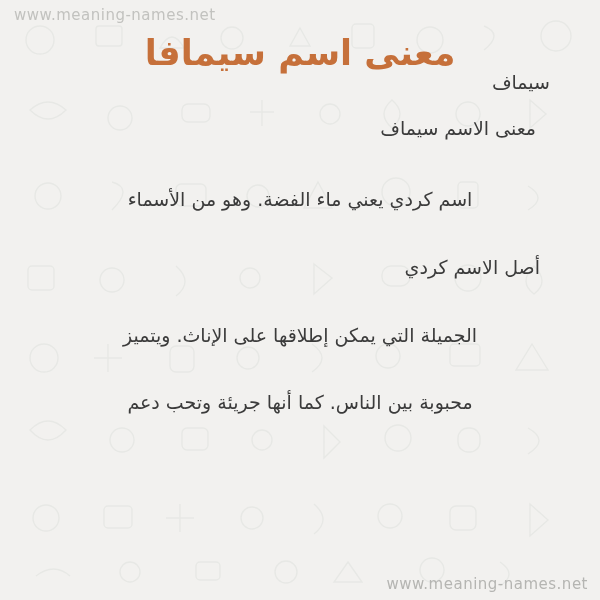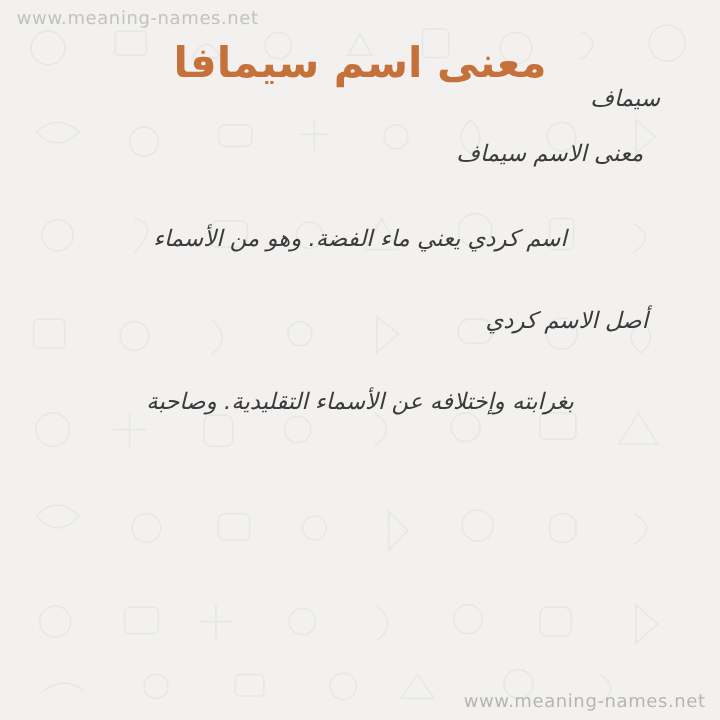--- a/index.html
+++ b/index.html
@@ -67,21 +67,20 @@
 
   .content {
     position: absolute;
     top: 62px;
     right: 0;
     left: 0;
     bottom: 24px;
     padding: 0 24px;
     box-sizing: border-box;
     direction: rtl;
-    font-style: italic;
   }
 
   .line {
     color: #3b3b3b;
     font-size: 19px;
     line-height: 1.35;
     text-align: center;
     direction: rtl;
     white-space: nowrap;
   }
@@ -184,18 +183,19 @@
   <div class="watermark top">www.meaning-names.net</div>
 
   <h1 class="title">معنى اسم سيمافا</h1>
 
   <div class="content">
     <div class="line head-line l0">سيماف</div>
     <div class="line head-line l1">معنى الاسم سيماف</div>
     <div class="line body-line first">اسم كردي يعني ماء الفضة. وهو من الأسماء</div>
 
     <div class="line head-line l2">أصل الاسم كردي</div>
-    <div class="line body-line">بغرابته وإختلافه عن الأسماء التقليدية. وصاحبة</div>
+    <div class="line body-line">الجميلة التي يمكن إطلاقها على الإناث. ويتميز</div>
+    <div class="line body-line">محبوبة بين الناس. كما أنها جريئة وتحب دعم</div>
 
   </div>
 
   <div class="watermark bottom">www.meaning-names.net</div>
 </div>
 
 </body></html>

